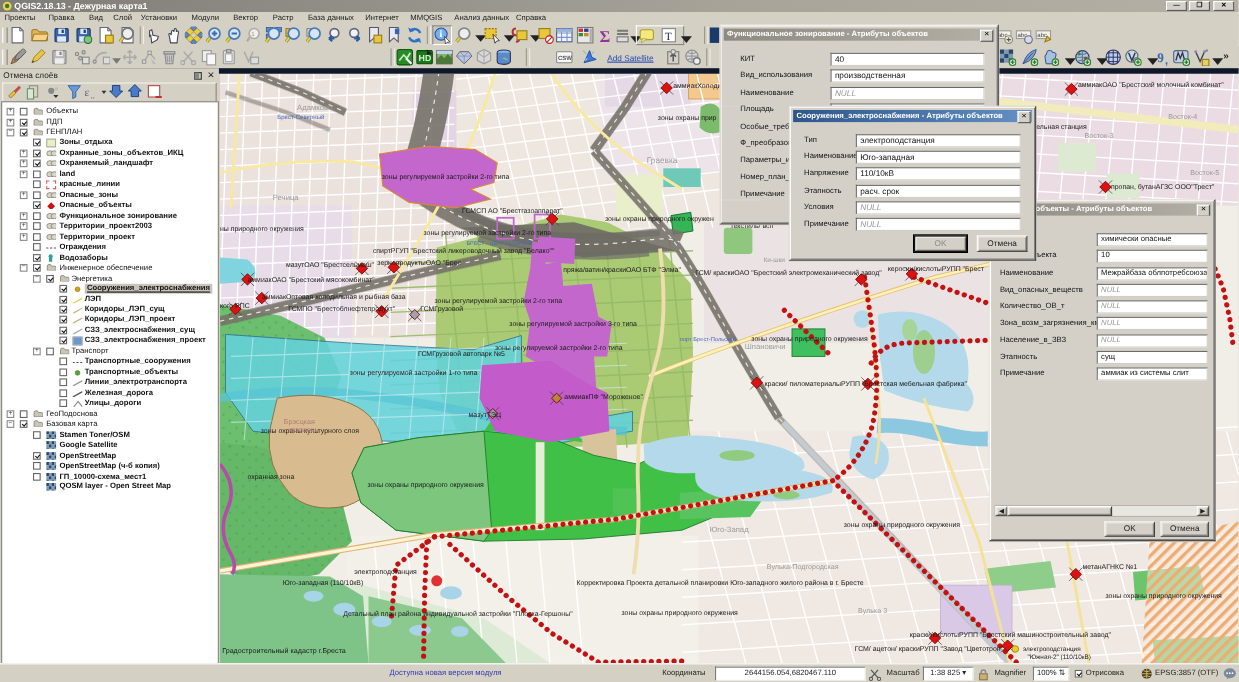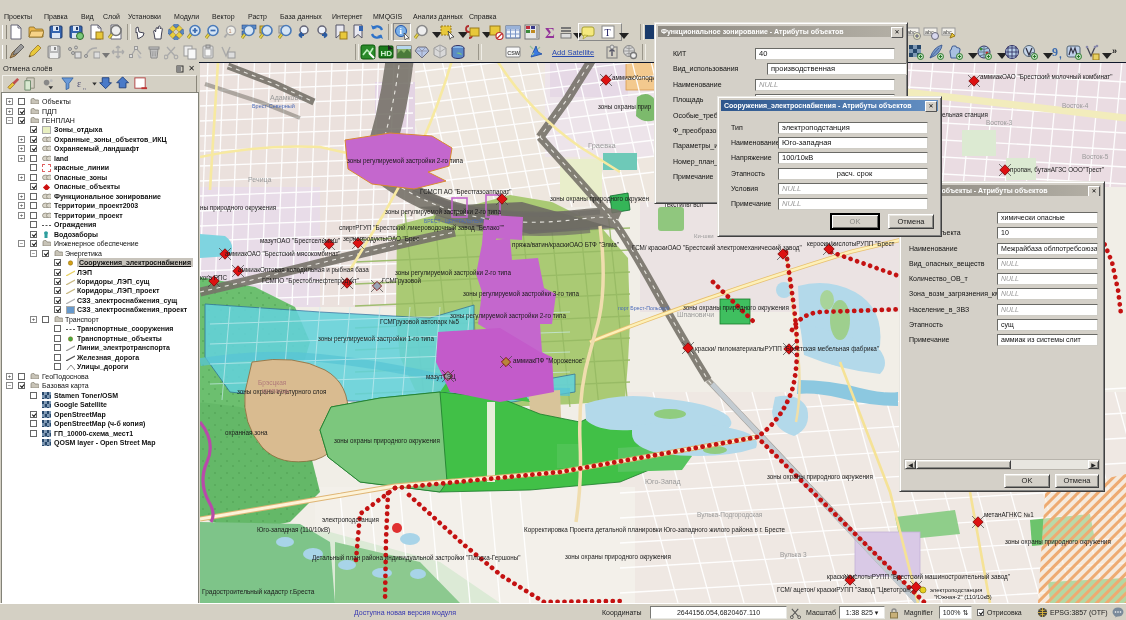--- a/index.html
+++ b/index.html
@@ -2,21 +2,21 @@
 <html><head><meta charset="utf-8"><style>
 html,body{margin:0;padding:0;}
 #app{position:relative;width:1126px;height:620px;overflow:hidden;background:#d4d0c4;font-family:"Liberation Sans",sans-serif;}
 #titlebar{position:absolute;left:0;top:0;width:1126px;height:11px;background:linear-gradient(90deg,#7e7c76,#a8a49a 60%,#b4b0a6);color:#fff;font-weight:bold;font-size:8px;line-height:11px;}
 #titlebar .txt{position:absolute;left:13px;top:0;}
 .winbtn{position:absolute;top:1px;width:19px;height:9px;background:#d4d0c8;border:1px solid;border-color:#fff #5a5a5a #5a5a5a #fff;font-size:6px;line-height:7px;color:#000;text-align:center;font-weight:bold;box-sizing:border-box;}
 #menubar{position:absolute;left:0;top:11px;width:1126px;height:11px;background:#d4d0c4;font-size:7px;color:#1a1a1a;line-height:11px;}
 #menubar span{position:absolute;top:0;}
 .tbrow{position:absolute;left:0;width:1126px;background:#d4d0c4;}
 #tb1{top:22px;height:20px;border-bottom:1px solid #c2beb2;}
-#tb2{top:42px;height:20px;border-bottom:1px solid #0f172a;}
+#tb2{top:42px;height:20px;border-bottom:5px solid #0f172a;}
 .ticon{position:absolute;top:2px;width:16px;height:16px;}
 .tsep{position:absolute;top:2px;width:2px;height:16px;border-left:1px solid #9a968a;border-right:1px solid #efede6;}
 .tgrip{position:absolute;top:3px;width:3px;height:14px;border-left:1px solid #fff;border-right:1px solid #8a867a;}
 #panel{position:absolute;left:0;top:62px;width:199px;height:541px;background:#d4d0c4;}
 #ptitle{position:absolute;left:1px;top:0;width:197px;height:13px;font-size:7.5px;color:#222;line-height:13px;}
 #ptools{position:absolute;left:2px;top:13px;width:193px;height:16px;background:#d4d0c4;border:1px solid;border-color:#f2f0ea #8a867a #8a867a #f2f0ea;}
 #ptree{position:absolute;left:1px;top:30px;width:196px;height:510px;background:#fff;border:1px solid #828278;font-size:7px;color:#111;overflow:hidden;}
 .trow{position:absolute;height:9px;white-space:nowrap;}
 .trow .lbl{position:absolute;top:0;line-height:9px;}
 .bold{font-weight:bold;}
@@ -469,20 +469,30 @@
 <text x="786" y="63" font-size="6.5" fill="#9a9a9a">Восток-3</text>
 <text x="862" y="46" font-size="6.5" fill="#9a9a9a">Восток-4</text>
 <text x="882" y="97" font-size="6.5" fill="#9a9a9a">Восток-5</text>
 <text x="810" y="110" font-size="6.3" fill="#1a1a1a">пропан, бутанАГЗС ООО"Трест"</text>
 <text x="464" y="145" font-size="6.3" fill="#1a1a1a">текстиль/ всп</text>
 <text x="494" y="176" font-size="6" fill="#9a9a9a">Ки-шки</text>
 <text x="398" y="47" font-size="6.3" fill="#1a1a1a">зоны охраны прир</text>
 <text x="418" y="248" font-size="5.2" fill="#4a6ab8">порт Брест-Польский</text>
 <path d="M0,360 Q16,380 7,400 Q-2,420 9,440 Q16,452 11,460" stroke="#b84aaa" stroke-width="3.2" fill="none"></path>
 </svg></div>
+<div id="titlebar">
+      <span class="txt">QGIS2.18.13 - Дежурная карта1</span>
+<div class="winbtn" style="left:1060px;">—</div>
+      <div class="winbtn" style="left:1081px;">❐</div>
+      <div class="winbtn" style="left:1103px;">✕</div>
+<svg style="position:absolute;left:2px;top:1px" width="9" height="9" viewBox="0 0 9 9">
+        <circle cx="4.5" cy="4.5" r="4" fill="#e8d44a"></circle>
+        <circle cx="4.5" cy="4.5" r="2" fill="#3a7a2a"></circle>
+      </svg>
+</div>
 <div id="menubar">
 <span style="left:4px">Проекты</span>
       <span style="left:44px">Правка</span>
       <span style="left:81px">Вид</span>
       <span style="left:103px">Слой</span>
       <span style="left:128px">Установки</span>
       <span style="left:174px">Модули</span>
       <span style="left:212px">Вектор</span>
       <span style="left:248px">Растр</span>
       <span style="left:280px">База данных</span>
@@ -1275,21 +1285,21 @@
           </svg>
           <span class="lbl bold" style="left:52px;">QOSM layer - Open Street Map</span>
         </div>
 </div>
 </div>
 <div class="dlg" id="d1" style="left:654px;top:22px;width:252px;height:180px;">
       <div class="dtitle inact">Функциональное зонирование - Атрибуты объектов<div class="dx">✕</div></div>
       <div class="frow" style="left:18px;top:27px;">КИТ</div>
       <div class="fld" style="left:100px;top:25px;width:140px;">40</div>
       <div class="frow" style="left:18px;top:42px;">Вид_использования</div>
-      <div class="fld" style="left:100px;top:40px;width:140px;margin-left:12px;">производственная</div>
+      <div class="fld" style="left:100px;top:40px;width:140px;">производственная</div>
       <div class="frow" style="left:18px;top:58px;">Наименование</div>
       <div class="fld" style="left:100px;top:56px;width:140px;"><span class="null">NULL</span></div>
       <div class="frow" style="left:18px;top:73px;">Площадь</div>
       <div class="fld" style="left:100px;top:71px;width:140px;">5.12</div>
       <div class="frow" style="left:18px;top:89px;">Особые_требования</div>
       <div class="fld" style="left:100px;top:87px;width:140px;"></div>
       <div class="frow" style="left:18px;top:104px;">Ф_преобразования</div>
       <div class="fld" style="left:100px;top:102px;width:140px;"></div>
       <div class="frow" style="left:18px;top:119px;">Параметры_использования</div>
       <div class="fld" style="left:100px;top:117px;width:140px;"></div>
@@ -1326,23 +1336,23 @@
       <div class="btn" style="left:104px;top:292px;width:46px;height:14px;line-height:12px;">OK</div>
       <div class="btn" style="left:155px;top:292px;width:44px;height:14px;line-height:12px;">Отмена</div>
     </div>
 <div class="dlg" id="d2" style="left:717px;top:96px;width:223px;height:139px;">
       <div class="dtitle act">Сооружения_электроснабжения - Атрибуты объектов<div class="dx">✕</div></div>
       <div class="frow" style="left:13px;top:27px;">Тип</div>
       <div class="fld" style="left:60px;top:25px;width:150px;">электроподстанция</div>
       <div class="frow" style="left:13px;top:42px;">Наименование</div>
       <div class="fld" style="left:60px;top:40px;width:150px;">Юго-западная</div>
       <div class="frow" style="left:13px;top:57px;">Напряжение</div>
-      <div class="fld" style="left:60px;top:55px;width:150px;">100/10кВ</div>
+      <div class="fld" style="left:60px;top:55px;width:150px;">110/10кВ</div>
       <div class="frow" style="left:13px;top:73px;">Этапность</div>
-      <div class="fld" style="left:60px;top:71px;width:150px;text-align:center;">расч. срок</div>
+      <div class="fld" style="left:60px;top:71px;width:150px;">расч. срок</div>
       <div class="frow" style="left:13px;top:88px;">Условия</div>
       <div class="fld" style="left:60px;top:86px;width:150px;"><span class="null">NULL</span></div>
       <div class="frow" style="left:13px;top:103px;">Примечание</div>
       <div class="fld" style="left:60px;top:101px;width:150px;"><span class="null">NULL</span></div>
       <div class="btn" style="left:113px;top:117px;width:48px;height:15px;line-height:13px;color:#8a8a86;border-color:#000;box-shadow:inset 1px 1px 0 #fff,inset -1px -1px 0 #6a6a66,0 0 0 1px #000;">OK</div>
       <div class="btn" style="left:170px;top:117px;width:46px;height:15px;line-height:13px;">Отмена</div>
     </div>
 <div id="statusbar">
 <a class="link sbtxt" style="left:354px;">Доступна новая версия модуля</a>
 <span class="sbtxt" style="left:602px;">Координаты</span>

